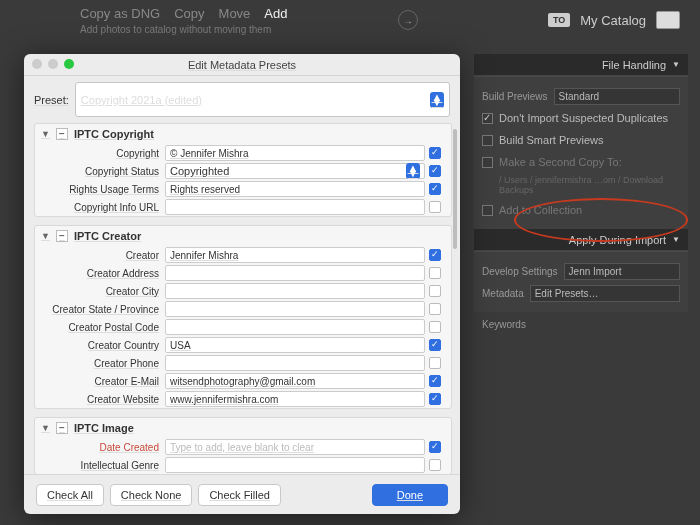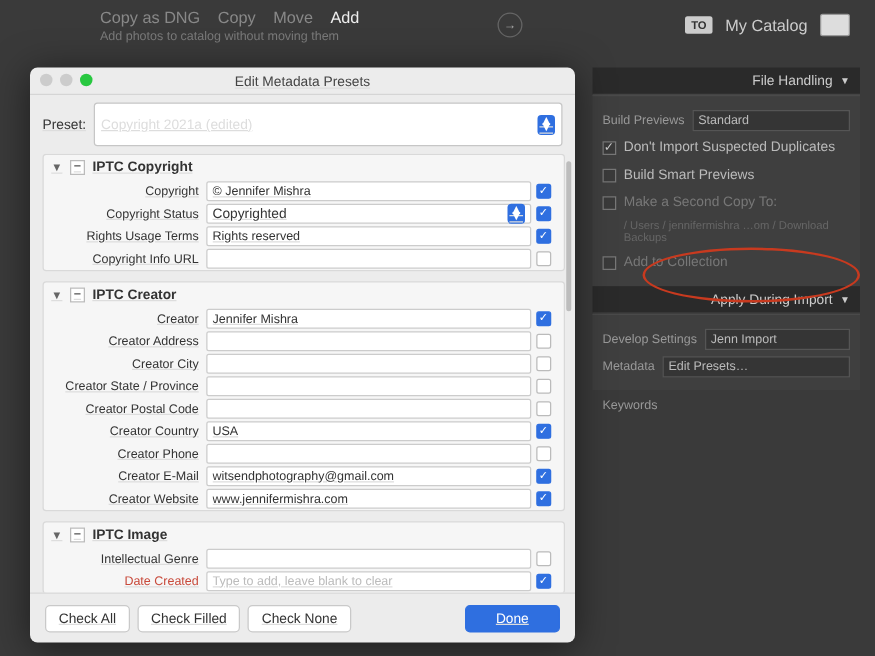--- a/index.html
+++ b/index.html
@@ -265,39 +265,39 @@
             </div>
           </div>
         </div>
         <div class="group">
           <div class="ghead">
             <span class="tri-d">▼</span>
             <span class="minus">−</span>
             <span>IPTC Image</span>
           </div>
           <div class="frow">
-            <div class="flabel">Intellectual Genre</div>
-            <input class="finput" style="">
-            <div class="fchk">
-              <span class="chk"></span>
-            </div>
-          </div>
-          <div class="frow">
             <div class="flabel red">Date Created</div>
             <input class="finput" placeholder="Type to add, leave blank to clear" style="">
             <div class="fchk">
               <span class="chk on"></span>
+            </div>
+          </div>
+          <div class="frow">
+            <div class="flabel">Intellectual Genre</div>
+            <input class="finput" style="">
+            <div class="fchk">
+              <span class="chk"></span>
             </div>
           </div>
         </div>
         <div class="scroll-track">
           <div class="scroll-thumb" style="height:120px;margin-top:2px;"></div>
         </div>
     </div>
 
     <div class="mfoot">
       <button class="btn">Check All</button>
+      <button class="btn">Check None</button>
       <button class="btn">Check Filled</button>
-      <button class="btn">Check None</button>
       <button class="btn primary">Done</button>
     </div>
   </div>
 </div>
 
 </body></html>

